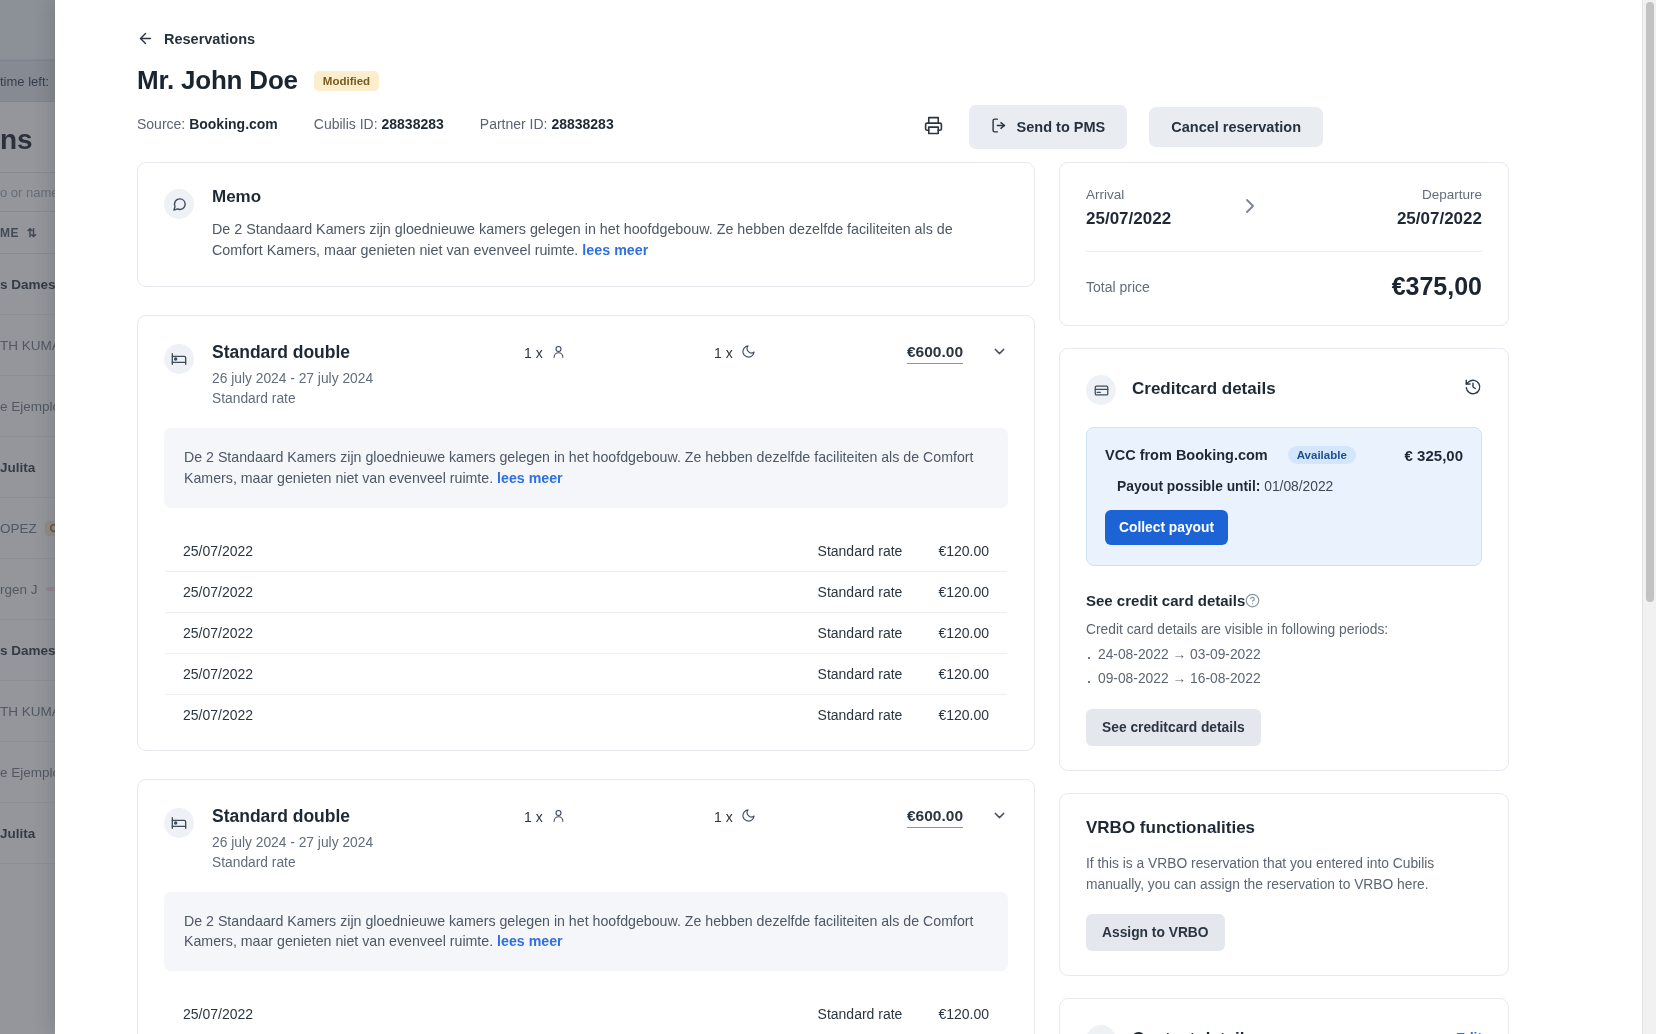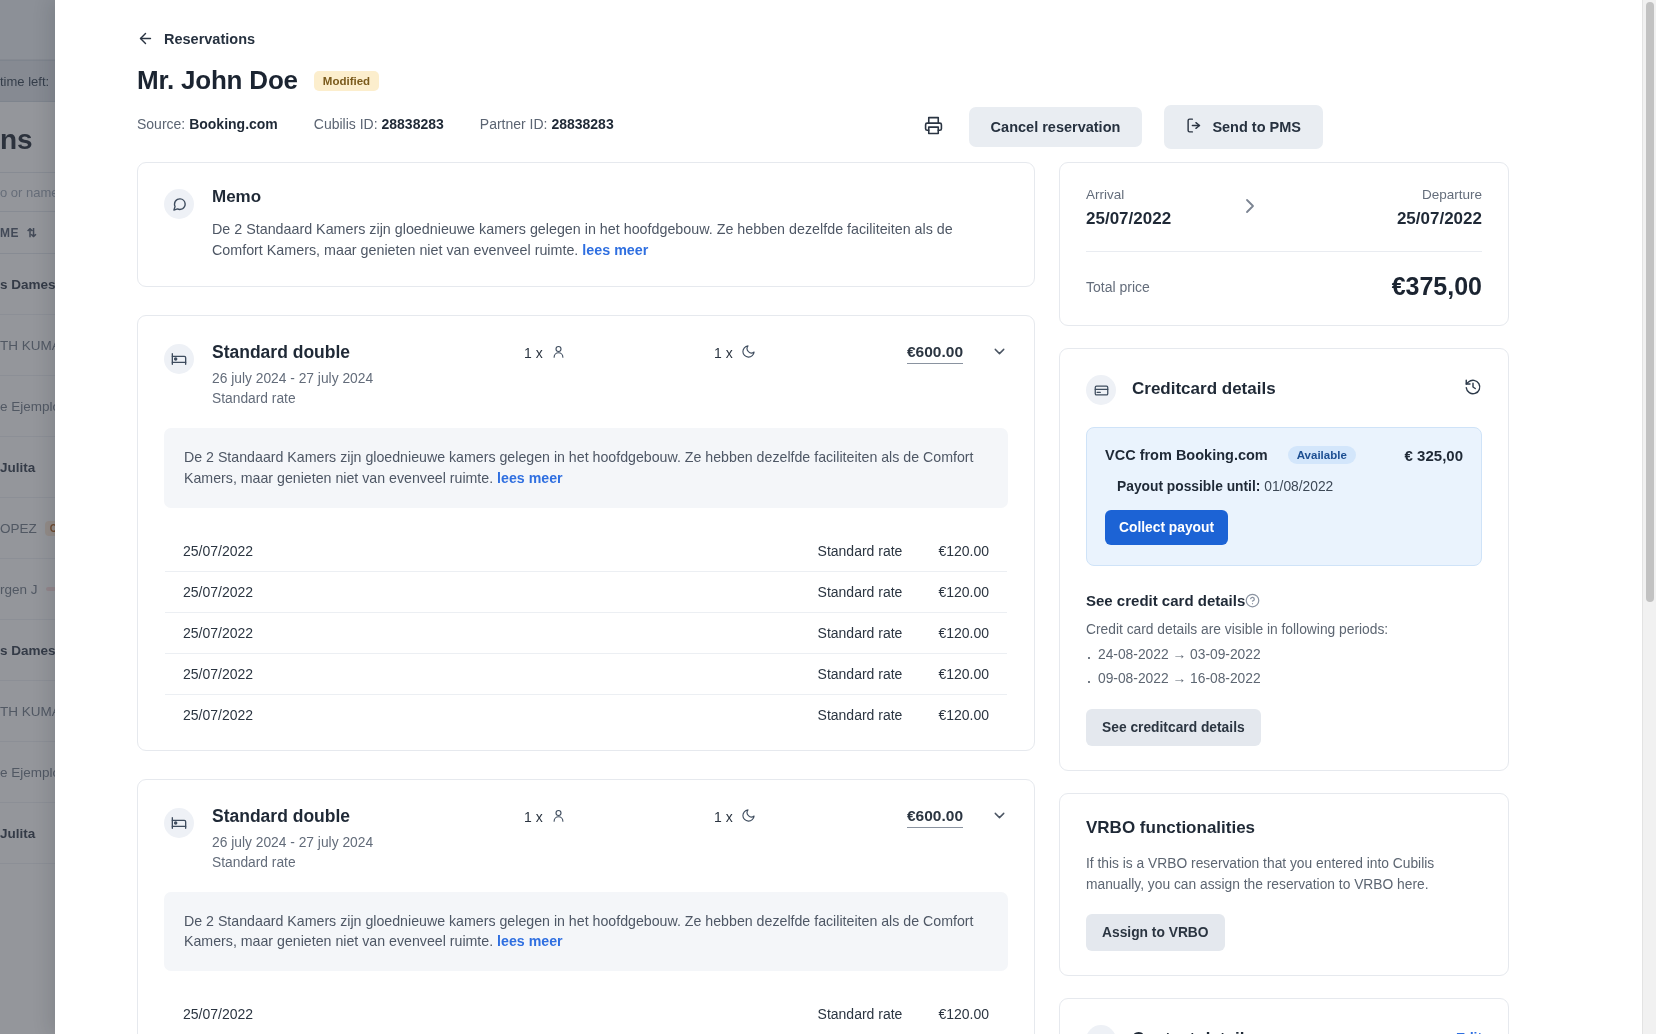--- a/index.html
+++ b/index.html
@@ -349,31 +349,31 @@
       <div class="icon-btn">
         <span>
           <svg width="19" height="19" viewBox="0 0 24 24" fill="none" stroke="#2a3442" stroke-width="2" stroke-linecap="round" stroke-linejoin="round">
               <polyline points="6 9 6 2 18 2 18 9"></polyline>
               <path d="M6 18H4a2 2 0 0 1-2-2v-5a2 2 0 0 1 2-2h16a2 2 0 0 1 2 2v5a2 2 0 0 1-2 2h-2"></path>
               <rect x="6" y="14" width="12" height="8"></rect>
             </svg>
         </span>
       </div>
       <button class="btn">
-        <span>Cancel reservation</span>
-      </button>
-      <button class="btn">
         <span>
           <svg width="17" height="17" viewBox="0 0 24 24" fill="none" stroke="#2a3442" stroke-width="2" stroke-linecap="round" stroke-linejoin="round">
               <path d="M9 21H5a2 2 0 0 1-2-2V5a2 2 0 0 1 2-2h4"></path>
               <polyline points="14 16 19 12 14 8"></polyline>
               <line x1="19" y1="12" x2="9" y2="12"></line>
             </svg>
         </span>
         <span>Send to PMS</span>
+      </button>
+      <button class="btn">
+        <span>Cancel reservation</span>
       </button>
     </div>
 
     <div class="cols">
 
       <div class="col-main">
 
         <div class="card memo-card">
           <div class="memo-head">
             <div class="circ-icon">

